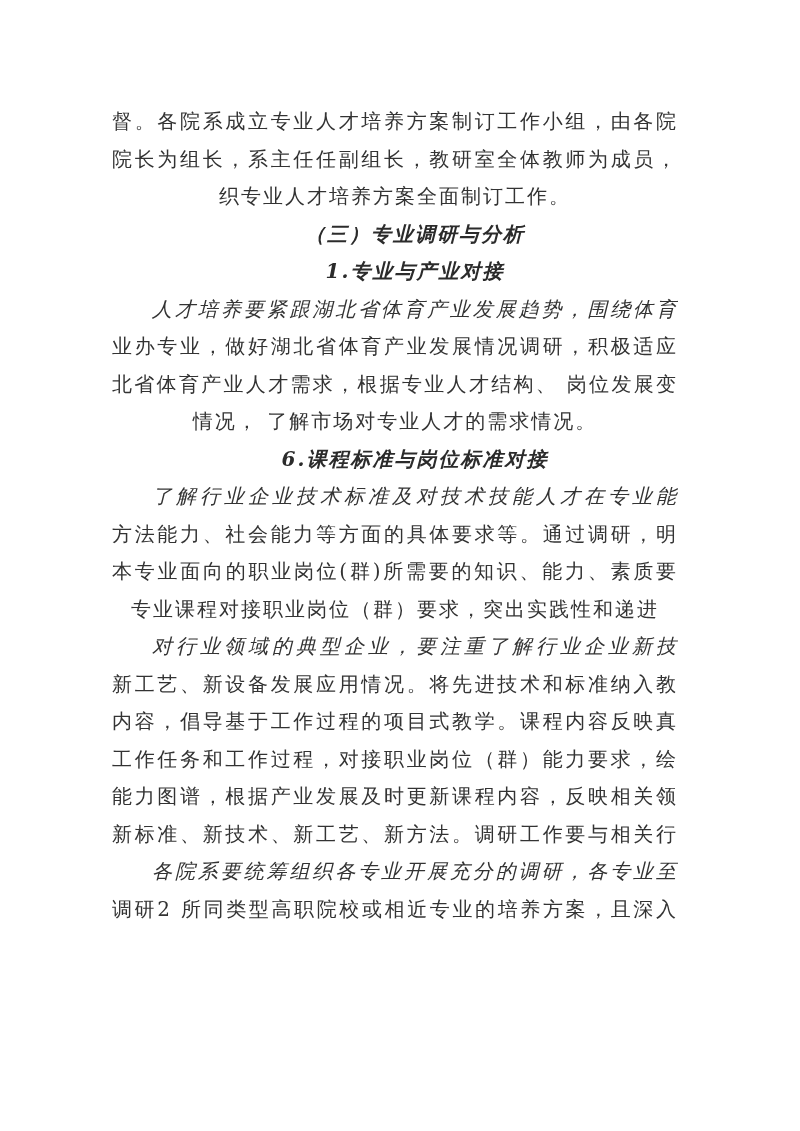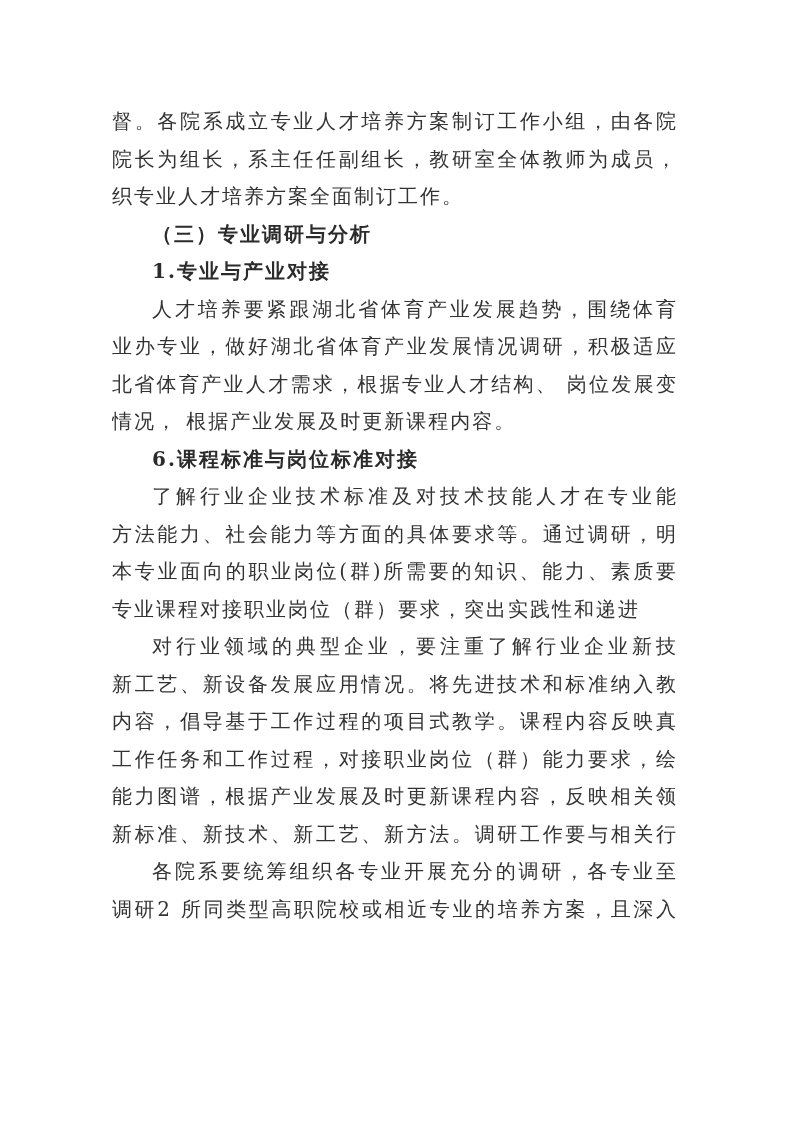--- a/index.html
+++ b/index.html
@@ -22,52 +22,53 @@
     width: 566px;
   }
   .line {
     height: 37.5px;
     line-height: 37.5px;
     font-size: 20px;
     color: #333333;
     letter-spacing: 2px;
     white-space: normal;
     overflow: hidden;
-    text-align: left;
+    text-align: center;
   }
   
   .j {
     text-align: justify;
     text-align-last: justify;
     text-justify: inter-character;
   }
   
   .i {
     text-indent: 40px;
+    font-style: italic;
   }
   
   .h {
     font-weight: bold;
     color: #2b2b2b;
   }
 </style>
 </head>
 <body>
 
 <div class="page">
   <div class="text-block">
     <div class="line j">督。各院系成立专业人才培养方案制订工作小组，由各院系</div>
     <div class="line j">院长为组长，系主任任副组长，教研室全体教师为成员，组</div>
     <div class="line">织专业人才培养方案全面制订工作。</div>
     <div class="line h i">（三）专业调研与分析</div>
     <div class="line h i">1.专业与产业对接</div>
     <div class="line j i">人才培养要紧跟湖北省体育产业发展趋势，围绕体育产</div>
     <div class="line j">业办专业，做好湖北省体育产业发展情况调研，积极适应湖</div>
     <div class="line j">北省体育产业人才需求，根据专业人才结构、 岗位发展变化</div>
-    <div class="line">情况， 根据产业发展及时更新课程内容。</div>
+    <div class="line">情况， 了解市场对专业人才的需求情况。</div>
     <div class="line h i">6.课程标准与岗位标准对接</div>
     <div class="line j i">了解行业企业技术标准及对技术技能人才在专业能力、</div>
     <div class="line j">方法能力、社会能力等方面的具体要求等。通过调研，明确</div>
     <div class="line j">本专业面向的职业岗位(群)所需要的知识、能力、素质要求，</div>
     <div class="line">专业课程对接职业岗位（群）要求，突出实践性和递进性。</div>
     <div class="line j i">对行业领域的典型企业，要注重了解行业企业新技术、</div>
     <div class="line j">新工艺、新设备发展应用情况。将先进技术和标准纳入教学</div>
     <div class="line j">内容，倡导基于工作过程的项目式教学。课程内容反映真实</div>
     <div class="line j">工作任务和工作过程，对接职业岗位（群）能力要求，绘制</div>
     <div class="line j">能力图谱，根据产业发展及时更新课程内容，反映相关领域</div>

